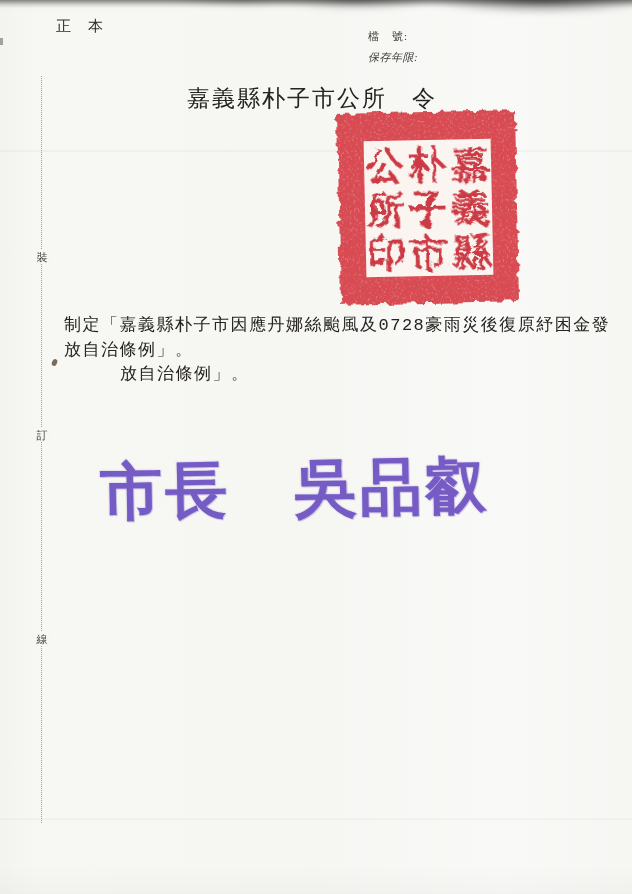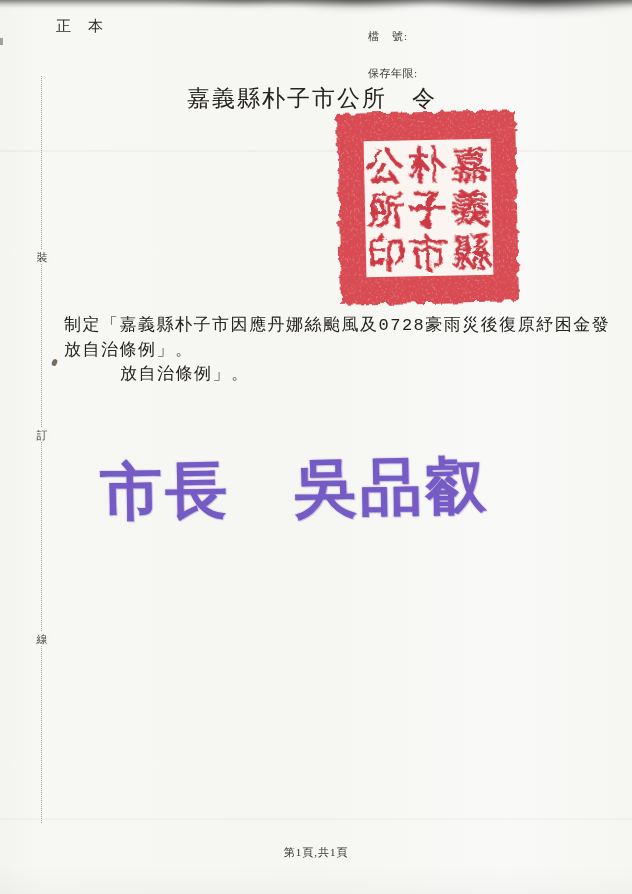--- a/index.html
+++ b/index.html
@@ -23,21 +23,21 @@
     background:radial-gradient(ellipse, rgba(25,25,25,0.35), rgba(25,25,25,0) 70%); }
   .streak1 { position:absolute; left:0; top:150px; width:632px; height:2px; background:rgba(0,0,0,0.03); }
   .streak2 { position:absolute; left:0; top:818px; width:632px; height:2px; background:rgba(0,0,0,0.022); }
   .speck1 { position:absolute; left:52px; top:359px; width:5px; height:7px; border-radius:60% 40% 50% 50%;
     background:#57493a; opacity:0.8; transform:rotate(20deg); }
   .speck2 { position:absolute; left:-1px; top:38px; width:4px; height:7px; background:#6a6a66; opacity:0.6; }
 
   
   .copy-type { position:absolute; left:56px; top:17px; font-size:15px; letter-spacing:1px; }
   .file-no   { position:absolute; left:368px; top:29px; font-size:11px; letter-spacing:1px; color:#3b3936; }
-  .retention { position:absolute; left:368px; top:66px; font-size:11px; letter-spacing:0.5px; color:#3b3936; }
+  .retention { position:absolute; left:368px; top:50px; font-size:11px; letter-spacing:0.5px; color:#3b3936;font-style:italic; }
   .doc-title { position:absolute; left:0; top:71px; width:600px; margin:12px; text-align:center;
     font-size:23px; font-weight:normal; letter-spacing:2px; color:#262421; }
 
   
   .meta { position:absolute; left:64px; top:116px; font-size:13px; line-height:19px; letter-spacing:0.5px; color:#2b2926; }
 
   
   .seal { position:absolute; left:334px; top:107px; width:188px; height:201px; transform:rotate(-1.2deg); }
   .seal-char { font-family:"Liberation Serif","DejaVu Serif",serif; font-weight:bold; font-size:38px; fill:#cc3b45; }
 
@@ -125,15 +125,14 @@
     <div class="body-line indent-2">放自治條例」。</div>
   </div>
 
   <div class="signature" style="color: rgb(107, 78, 193);">市長　吳品叡</div>
 
   <div class="bind-line"></div>
   <div class="bind-char bc-0">裝</div>
   <div class="bind-char bc-1">訂</div>
   <div class="bind-char bc-2">線</div>
 
-  <div class="footer">第1頁,共1頁</div>
 
 </div>
 
 </body></html>

